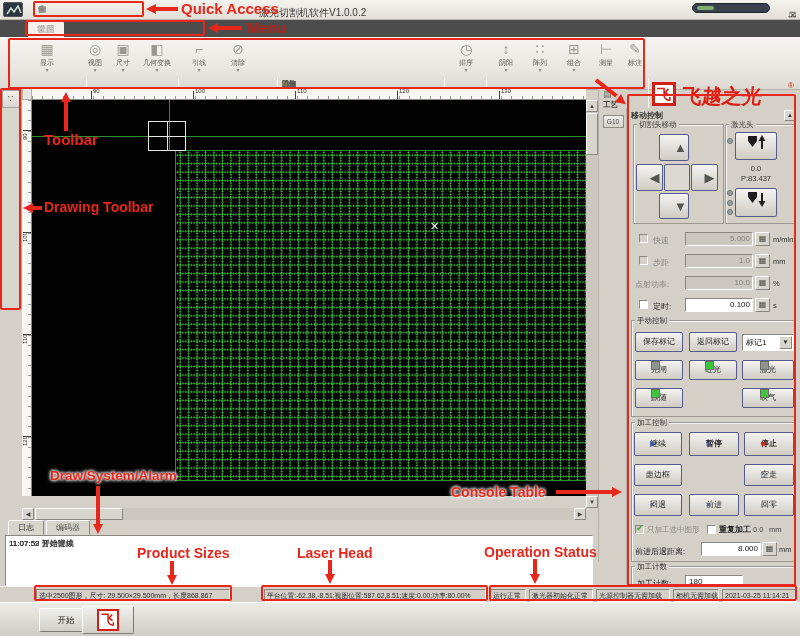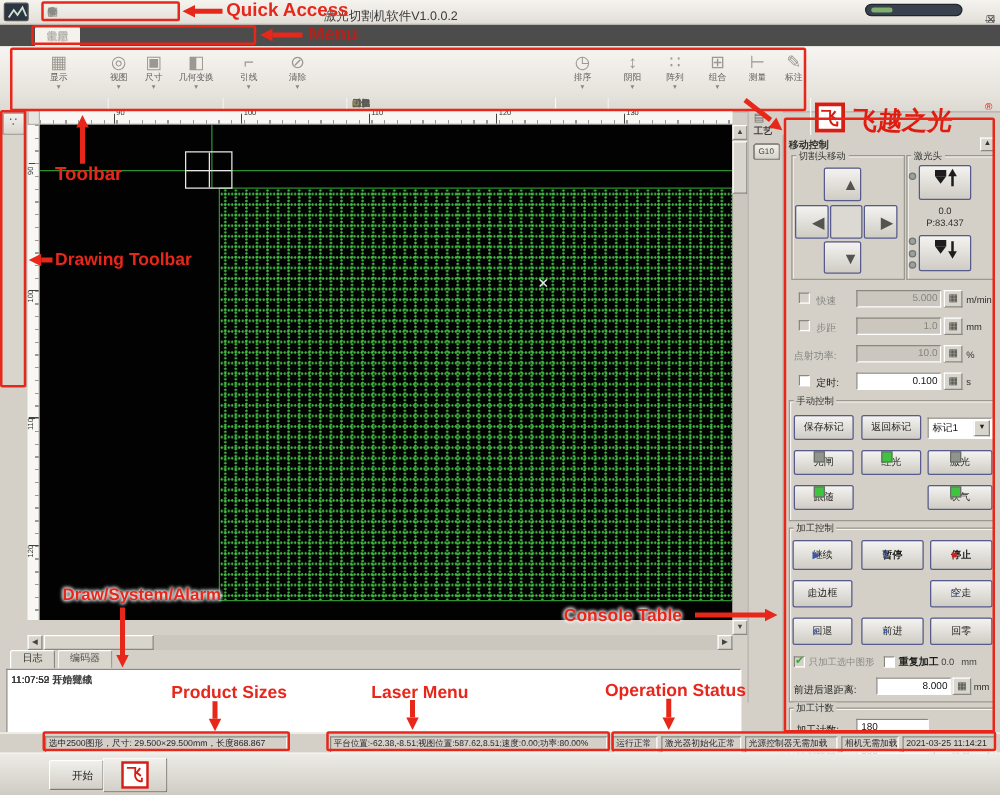--- a/index.html
+++ b/index.html
@@ -548,21 +548,21 @@
   <div class="ann-label" style="left:44px;top:199px">Drawing Toolbar</div>
 
   <div class="ann-label glow" style="left:50px;top:468px;font-size:13.5px">Draw/System/Alarm</div>
   <div class="shaft" style="left:96px;top:486px;width:4px;height:38px"></div>
   <div class="head down" style="left:93px;top:524px"></div>
 
   <div class="ann-label" style="left:137px;top:545px">Product Sizes</div>
   <div class="shaft" style="left:170px;top:561px;width:4px;height:14px"></div>
   <div class="head down" style="left:167px;top:575px"></div>
 
-  <div class="ann-label" style="left:297px;top:545px">Laser Menu</div>
+  <div class="ann-label" style="left:297px;top:545px">Laser Head</div>
   <div class="shaft" style="left:328px;top:560px;width:4px;height:14px"></div>
   <div class="head down" style="left:325px;top:574px"></div>
 
   <div class="ann-label" style="left:484px;top:544px">Operation Status</div>
   <div class="shaft" style="left:533px;top:559px;width:4px;height:15px"></div>
   <div class="head down" style="left:530px;top:574px"></div>
 
   <div class="ann-label glow" style="left:451px;top:484px">Console Table</div>
   <div class="shaft" style="left:556px;top:490px;width:56px;height:4px"></div>
   <div class="head right" style="left:612px;top:487px"></div>

